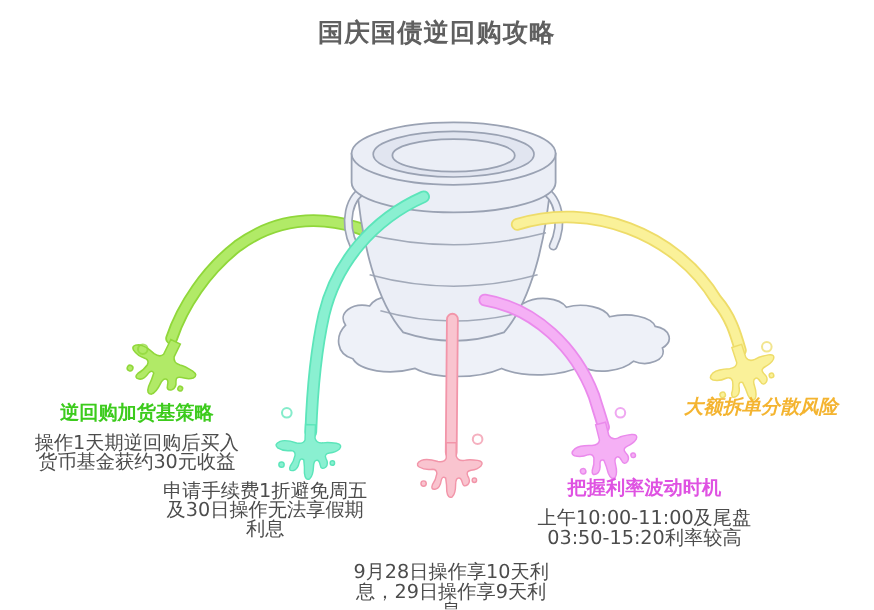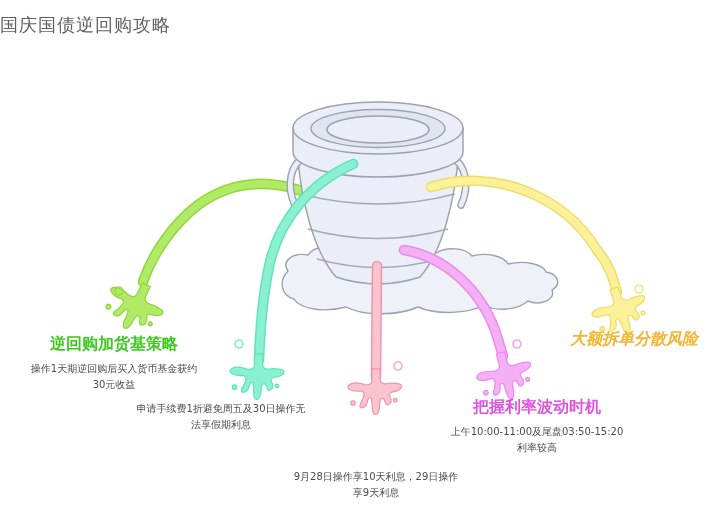--- a/index.html
+++ b/index.html
@@ -3,21 +3,21 @@
 <meta charset="utf-8">
 <style>
   html,body { margin:0; padding:0; background:#fff; }
   .canvas {
     position:relative; width:728px; height:508px; overflow:hidden;
     background:var(--page-bg,#ffffff);
     font-family:"DejaVu Sans","Liberation Sans",sans-serif;
   }
   .main-title {
     position:absolute; top:13px; left:0; width:100%; margin:0;
-    text-align:left; font-size:18px; font-weight:normal;
+    text-align:center; font-size:21px; font-weight:bold;
     letter-spacing:1px; color:var(--main-title,#5f5f5f);
   }
   .illustration { position:absolute; left:0; top:0; pointer-events:none; }
 
   
   .bk-fill  { fill:var(--bucket-fill,#ebeef6); stroke:var(--bucket-stroke,#9aa2b3); stroke-width:1.5; }
   .bk-inner { fill:var(--bucket-inner,#e1e5f0); stroke:var(--bucket-stroke,#9aa2b3); stroke-width:1.4; }
   .bk-line  { fill:none; stroke:var(--bucket-stroke,#9aa2b3); stroke-width:1.3; opacity:.9; }
   .puddle   { fill:var(--puddle-fill,#eef1f8); stroke:var(--bucket-stroke,#9aa2b3); stroke-width:1.4; }
   .hdl-out  { fill:none; stroke:var(--bucket-stroke,#9aa2b3); stroke-width:7.6; stroke-linecap:round; }
@@ -42,21 +42,21 @@
   .bub { fill:none; stroke-width:1.7; opacity:.75; }
   .bub-green   { stroke:var(--green-edge,#90d73a); }
   .bub-teal    { stroke:var(--teal-edge,#5ce5ba); }
   .bub-pink    { stroke:var(--pink-edge,#f295a9); }
   .bub-magenta { stroke:var(--magenta-edge,#ea8aec); }
   .bub-yellow  { stroke:var(--yellow-edge,#eedc69); }
 
   
   .tip { position:absolute; text-align:center; }
   .tip-title { font-size:16px; font-weight:bold; margin-bottom:6px; white-space:nowrap; }
-  .tip-body  { font-size:10px; line-height:16px; color:var(--body-text,#4c4c4c); }
+  .tip-body  { font-size:16px; line-height:16px; color:var(--body-text,#4c4c4c); }
   .tip-body span { display:inline-block; }
   .tip-green   { left:18px;  top:334px; width:192px; }
   .tip-teal    { left:129px; top:401px; width:184px; }
   .tip-pink    { left:284px; top:429px; width:184px; }
   .tip-magenta { left:442px; top:397px; width:190px; }
   .tip-yellow  { left:540px; top:329px; width:188px; }
   .tip-green   .tip-title { color:var(--green-title,#3ccb1c); }
   .tip-teal    .tip-title { color:var(--teal-title,#21d6a0); }
   .tip-pink    .tip-title { color:var(--pink-title,#f2506e); }
   .tip-magenta .tip-title { color:var(--magenta-title,#df52e2); }

